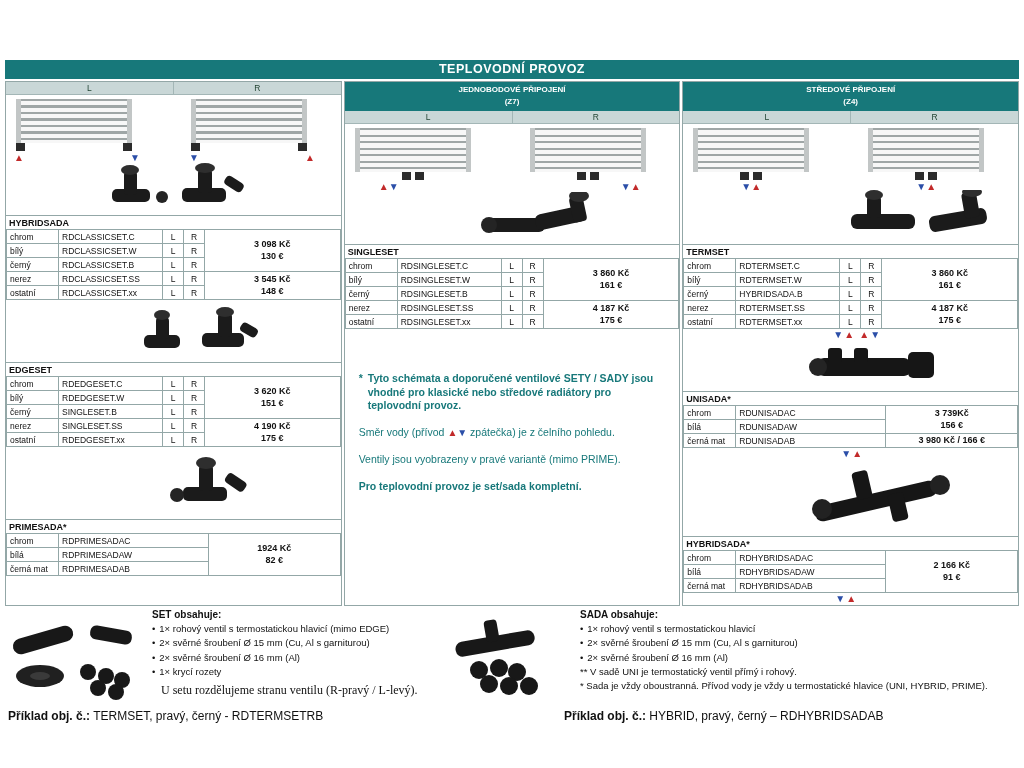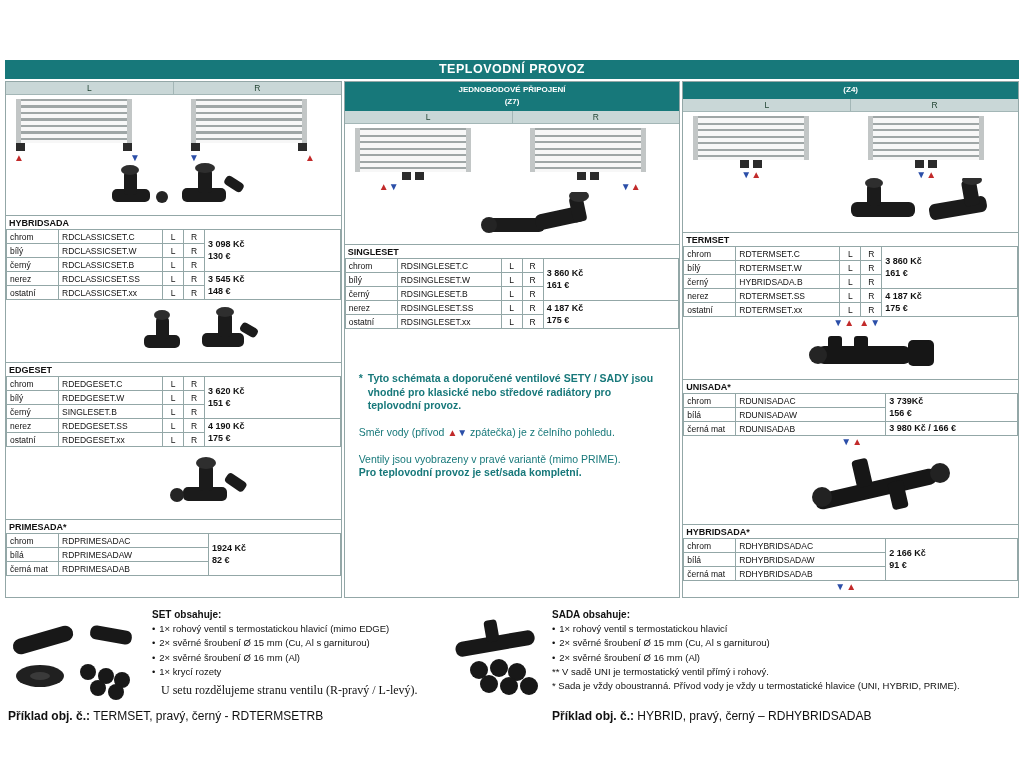--- a/index.html
+++ b/index.html
@@ -35,28 +35,28 @@
 
   .photo { position:absolute; }
   .photo-area { position:relative; display:flex; align-items:center; justify-content:center; }
 
   .set-label { font-weight:bold; font-size:9px; color:#111; padding:2px 0 1px 3px; border-top:1px solid #93a7a7; }
 
   table.ptable, table.stable { width:100%; border-collapse:collapse; table-layout:fixed; }
   .ptable td, .stable td { border:1px solid #93a7a7; font-size:8.5px; color:#111;
     padding:0 3px; height:14px; overflow:hidden; white-space:nowrap; }
   td.ctr { text-align:center; padding:0; }
-  td.price { font-weight:bold; font-size:9px; line-height:1.25; white-space:normal; }
+  td.price { text-align:center; font-weight:bold; font-size:9px; line-height:1.25; white-space:normal; }
 
   .tri-line { position:relative; height:12px; }
 
   .notes { padding:43px 14px 0 14px; color:var(--accent,#17787a); font-size:10.5px; line-height:1.3; }
   .note-star { display:flex; gap:5px; font-weight:bold; }
   .note { margin-top:13px; }
-  .note-bold { margin-top:0; font-weight:bold; }
+  .note-bold { margin-top:14px; font-weight:bold; }
 
   .bphoto { position:absolute; }
   .set-block { position:absolute; color:#111; }
   .b-head { font-weight:bold; font-size:10px; margin-bottom:2px; }
   .b-item { font-size:9.5px; display:flex; gap:4px; line-height:1.5; }
   .b-item .bullet { color:#111; }
   .b-footer { font-size:12px; margin-top:3px; padding-left:9px; line-height:1.4;font-family:Liberation Serif, serif; }
   .b-note { font-size:9.5px; line-height:1.5; }
   .example { position:absolute; font-size:12px; color:#111; }
   .example .ex-label { font-weight:bold; }
@@ -186,21 +186,21 @@
           <td class="ctr">R</td>
         </tr>
         <tr>
           <td>černý</td>
           <td>SINGLESET.B</td>
           <td class="ctr">L</td>
           <td class="ctr">R</td>
         </tr>
         <tr>
           <td>nerez</td>
-          <td>RDEDGESET.SS</td>
+          <td>SINGLESET.SS</td>
           <td class="ctr">L</td>
           <td class="ctr">R</td>
           <td class="price" rowspan="2">
             <div>4 190 Kč</div>
             <div>175 €</div>
           </td>
         </tr>
         <tr>
           <td>ostatní</td>
           <td>RDEDGESET.xx</td>
@@ -336,20 +336,21 @@
           <span class="tri inline red">▲</span><span class="tri inline blue">▼</span>
           <span>zpátečka) je z čelního pohledu.</span>
         </div>
         <div class="note">Ventily jsou vyobrazeny v pravé variantě (mimo PRIME).</div>
         <div class="note-bold">Pro teplovodní provoz je set/sada kompletní.</div>
       </div>
     </div>
 
     <div class="col">
       <div class="col-head">
+        <div>STŘEDOVÉ PŘIPOJENÍ</div>
         <div>(Z4)</div>
       </div>
       <div class="lr-head">
         <div class="lr-cell">L</div>
         <div class="lr-cell">R</div>
       </div>
       <div class="diagram">
         <div class="radiator center" style="left:10px"></div>
         <div class="radiator center" style="left:185px"></div>
         <span class="tri blue" style="left:58px;top:58px">▼</span>
@@ -552,38 +553,38 @@
         <rect x="40" y="2" width="13" height="22" rx="4" transform="rotate(-10 46 13)"></rect>
         <circle cx="34" cy="52" r="9"></circle>
         <circle cx="54" cy="50" r="9"></circle>
         <circle cx="72" cy="54" r="9"></circle>
         <circle cx="44" cy="66" r="9"></circle>
         <circle cx="64" cy="68" r="9"></circle>
         <circle cx="84" cy="68" r="9"></circle>
       </g>
   </svg>
 
-  <div class="set-block" style="left:552px;top:609px;width:445px">
+  <div class="set-block" style="left:580px;top:609px;width:445px">
     <div class="b-head">SADA obsahuje:</div>
     <div class="b-item">
         <span class="bullet">•</span>
         <span>1× rohový ventil s termostatickou hlavicí</span>
       </div>
     <div class="b-item">
         <span class="bullet">•</span>
         <span>2× svěrné šroubení Ø 15 mm (Cu, Al s garniturou)</span>
       </div>
     <div class="b-item">
         <span class="bullet">•</span>
         <span>2× svěrné šroubení Ø 16 mm (Al)</span>
       </div>
     <div class="b-note">** V sadě UNI je termostatický ventil přímý i rohový.</div>
     <div class="b-note">* Sada je vždy oboustranná. Přívod vody je vždy u termostatické hlavice (UNI, HYBRID, PRIME).</div>
   </div>
 
   <div class="example" style="left:8px;top:709px">
     <span class="ex-label">Příklad obj. č.:</span><span> TERMSET, pravý, černý - RDTERMSETRB</span>
   </div>
-  <div class="example" style="left:552px;top:709px">
+  <div class="example" style="left:564px;top:709px">
     <span class="ex-label">Příklad obj. č.:</span><span> HYBRID, pravý, černý – RDHYBRIDSADAB</span>
   </div>
 
 </div>
 
 </body></html>

